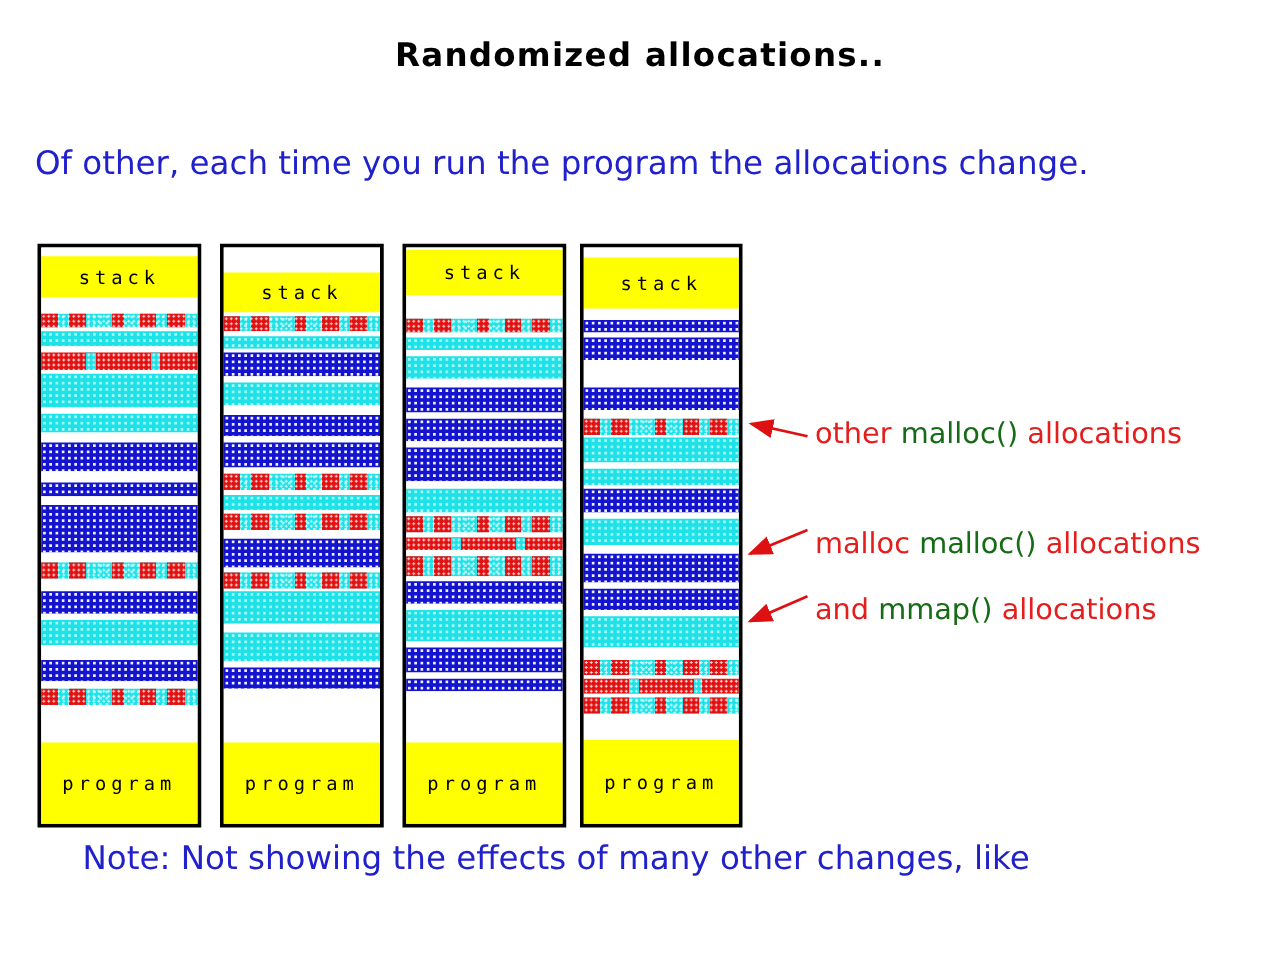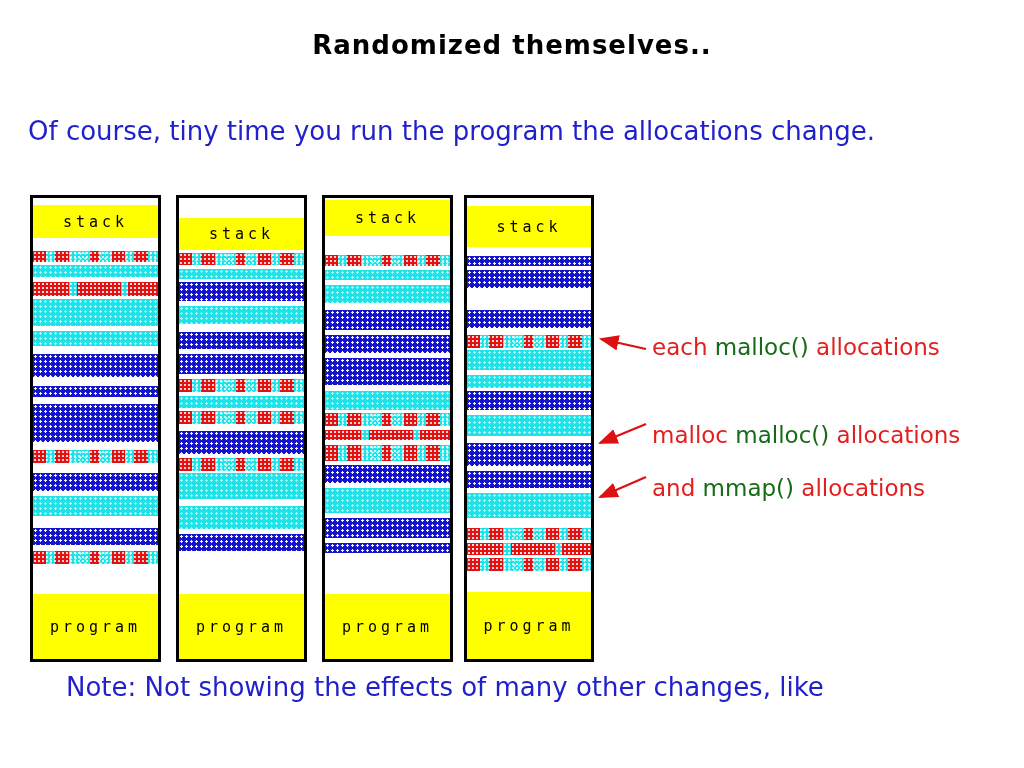--- a/index.html
+++ b/index.html
@@ -39,23 +39,23 @@
   
   .ann{position:absolute;left:652px;font-size:23px;line-height:33px;white-space:nowrap;}
   .ann .red{color:#e41d1d;}
   .ann .green{color:#166b16;}
   #ann-tiny{top:331px;} #ann-large{top:419px;} #ann-mmap{top:472px;}
   .arrows{position:absolute;left:0;top:0;pointer-events:none;}
 </style>
 </head>
 <body>
 
-<div class="slide-title">Randomized themselves..</div>
-
-<div class="intro-text">Of course, tiny time you run the program the allocations change.</div>
+<div class="slide-title">Randomized allocations..</div>
+
+<div class="intro-text">Of other, each time you run the program the allocations change.</div>
 
 <div class="memcol" id="col1">
     <div class="band band-w" style="height: 7px;"></div>
     <div class="band band-stack" style="height: 33px;">
       <span>stack</span>
     </div>
     <div class="band band-w" style="height: 13px;"></div>
     <div class="band band-tiny" style="height: 11px;"></div>
     <div class="band band-w" style="height: 3px;"></div>
     <div class="band band-cyan" style="height: 12px;"></div>
@@ -206,21 +206,21 @@
     <marker id="ah" markerWidth="10" markerHeight="8" refX="8" refY="3.5" orient="auto">
       <path d="M0,0 L9,3.5 L0,7 z" fill="#dd1111"></path>
     </marker>
   </defs>
   <line x1="646" y1="349" x2="601" y2="339" stroke="#dd1111" stroke-width="2.2" marker-end="url(#ah)"></line>
   <line x1="646" y1="424" x2="600" y2="443" stroke="#dd1111" stroke-width="2.2" marker-end="url(#ah)"></line>
   <line x1="646" y1="477" x2="600" y2="497" stroke="#dd1111" stroke-width="2.2" marker-end="url(#ah)"></line>
 </svg>
 
 <div class="ann" id="ann-tiny">
-  <span class="red">each </span><span class="green">malloc()</span><span class="red"> allocations</span><br>
+  <span class="red">other </span><span class="green">malloc()</span><span class="red"> allocations</span><br>
 </div>
 
 <div class="ann" id="ann-large">
   <span class="red">malloc </span><span class="green">malloc()</span><span class="red"> allocations</span>
 </div>
 
 <div class="ann" id="ann-mmap">
   <span class="red">and </span><span class="green">mmap()</span><span class="red"> allocations</span>
 </div>
 

